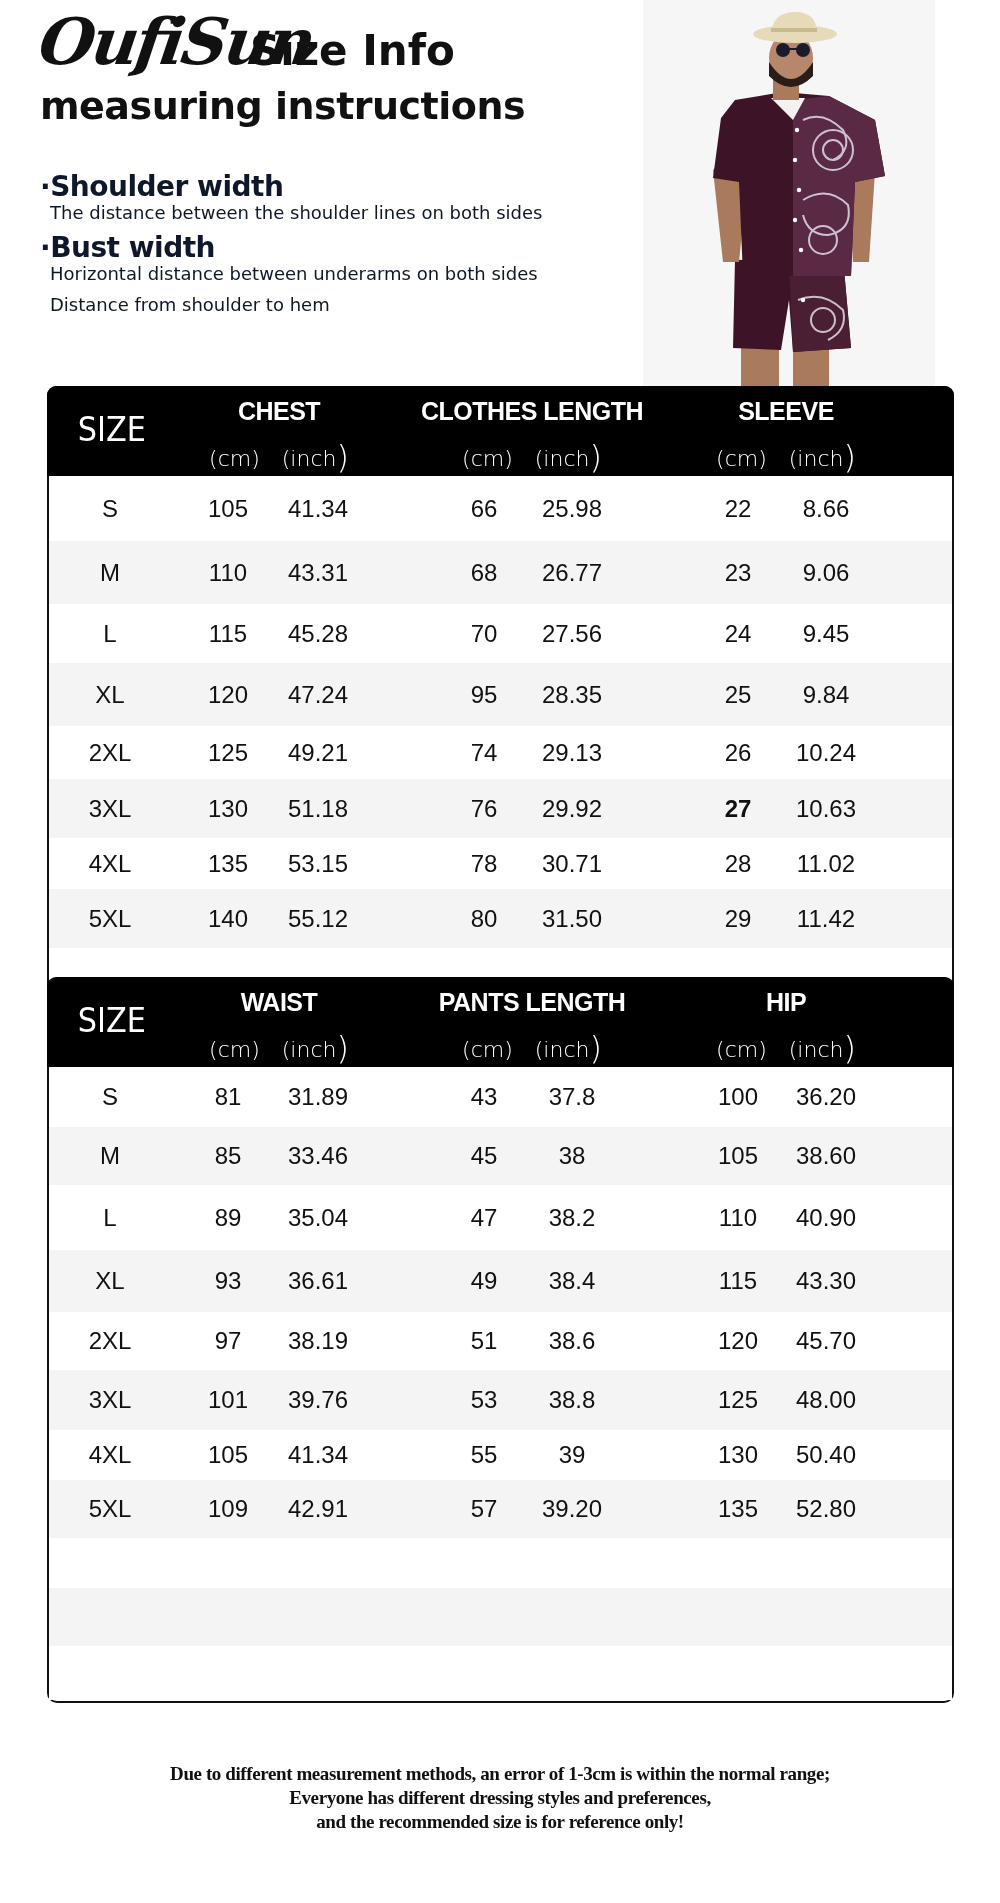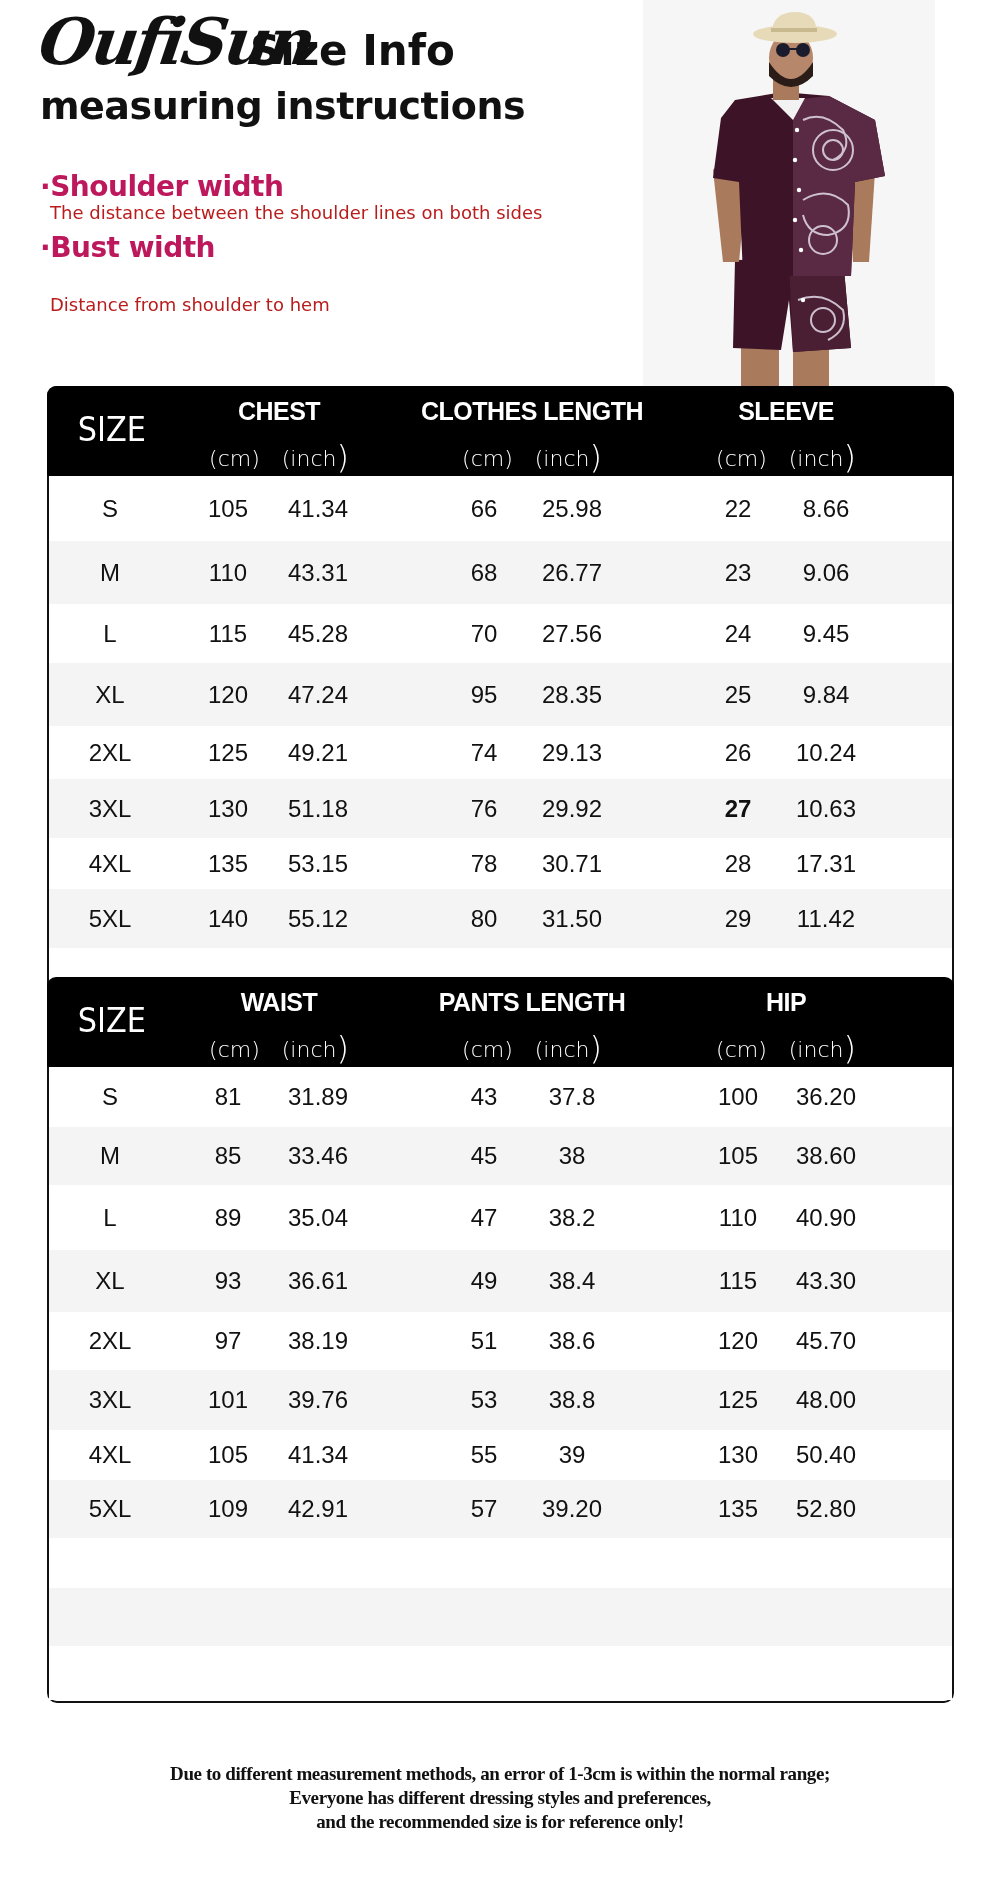--- a/index.html
+++ b/index.html
@@ -4,22 +4,22 @@
 <style>
   * { box-sizing: border-box; margin: 0; padding: 0; }
   html, body { width: 1000px; height: 1903px; background: #ffffff; overflow: hidden; }
   body { position: relative; font-family: "Liberation Sans", sans-serif; color: #111; }
 
   .logo { position: absolute; left: 40px; top: 4px; font-family: "DejaVu Serif", serif; font-style: italic; font-weight: bold; font-size: 64px; letter-spacing: -3px; color: #111; transform: skewX(-8deg); }
   .title-size { position: absolute; left: 250px; top: 26px; font-family: "DejaVu Sans", sans-serif; font-weight: bold; font-size: 42px; color: #111; }
   .subtitle { position: absolute; left: 40px; top: 84px; font-family: "DejaVu Sans", sans-serif; font-weight: bold; font-size: 38px; color: #111; letter-spacing: -0.5px; }
 
   .instr { position: absolute; left: 40px; }
-  .instr .label { font-family: "DejaVu Sans", sans-serif; font-weight: bold; font-size: 28px; line-height: 30px; color: #be185d; letter-spacing: -0.5px; }
-  .instr .desc { font-family: "DejaVu Sans", sans-serif; font-size: 18px; line-height: 22px; color: #b91c1c; padding-left: 10px; }
+  .instr .label { font-family: "DejaVu Sans", sans-serif; font-weight: bold; font-size: 28px; line-height: 30px; color: #0f172a; letter-spacing: -0.5px; }
+  .instr .desc { font-family: "DejaVu Sans", sans-serif; font-size: 18px; line-height: 22px; color: #0f172a; padding-left: 10px; }
 
   .photo { position: absolute; left: 643px; top: 0; width: 292px; height: 386px; background: #f6f6f6; overflow: hidden; }
   .table-frame { position: absolute; left: 47px; top: 386px; width: 907px; height: 1317px; border: 2px solid #111; border-radius: 10px; }
   .thead { position: absolute; left: 47px; width: 907px; height: 90px; background: #000; border-radius: 9px 9px 2px 2px; color: #fff; }
   .thead .size-label { position: absolute; left: 28px; top: 24px; width: 70px; text-align: center; font-family: "DejaVu Sans", sans-serif; font-size: 33px; font-weight: normal; transform: scaleX(0.92); }
   .thead .group { position: absolute; top: 10px; text-align: center; width: 230px; }
   .thead .group-title { font-family: "Liberation Sans", sans-serif; font-weight: bold; font-size: 25px; line-height: 30px; letter-spacing: -0.5px; }
   .thead .units { font-family: "DejaVu Sans", sans-serif; font-size: 22px; line-height: 34px; font-weight: 200; white-space: nowrap; }
   .thead .units span { display: inline-block; }
   .thead .units .u-inch { margin-left: 22px; margin-top: 16px; }
@@ -38,20 +38,21 @@
 <div class="logo">OufiSun</div>
 <div class="title-size">Size Info</div>
 <div class="subtitle">measuring instructions</div>
 
 <div class="instr" style="top:172px;">
   <div class="label">·Shoulder width</div>
   <div class="desc">The distance between the shoulder lines on both sides</div>
 </div>
 <div class="instr" style="top:233px;">
   <div class="label">·Bust width</div>
+  <div class="desc">Horizontal distance between underarms on both sides</div>
 </div>
 <div class="instr" style="top:294px;">
   <div class="desc">Distance from shoulder to hem</div>
 </div>
 
 <div class="photo">
   <svg width="292" height="386" viewBox="0 0 292 386">
     <rect width="292" height="386" fill="#f6f6f6"></rect>
 
     <rect x="98" y="340" width="38" height="46" fill="#a97a5b"></rect>
@@ -173,21 +174,21 @@
       <div class="cell" style="left: 644px; font-weight: bold;">27</div>
       <div class="cell" style="left: 732px;">10.63</div>
     </div>
     <div class="row white" style="top: 838px; height: 51px;">
       <div class="cell" style="left: 16px;">4XL</div>
       <div class="cell" style="left: 134px;">135</div>
       <div class="cell" style="left: 224px;">53.15</div>
       <div class="cell" style="left: 390px;">78</div>
       <div class="cell" style="left: 478px;">30.71</div>
       <div class="cell" style="left: 644px;">28</div>
-      <div class="cell" style="left: 732px;">17.31</div>
+      <div class="cell" style="left: 732px;">11.02</div>
     </div>
     <div class="row gray" style="top: 889px; height: 59px;">
       <div class="cell" style="left: 16px;">5XL</div>
       <div class="cell" style="left: 134px;">140</div>
       <div class="cell" style="left: 224px;">55.12</div>
       <div class="cell" style="left: 390px;">80</div>
       <div class="cell" style="left: 478px;">31.50</div>
       <div class="cell" style="left: 644px;">29</div>
       <div class="cell" style="left: 732px;">11.42</div>
     </div>

